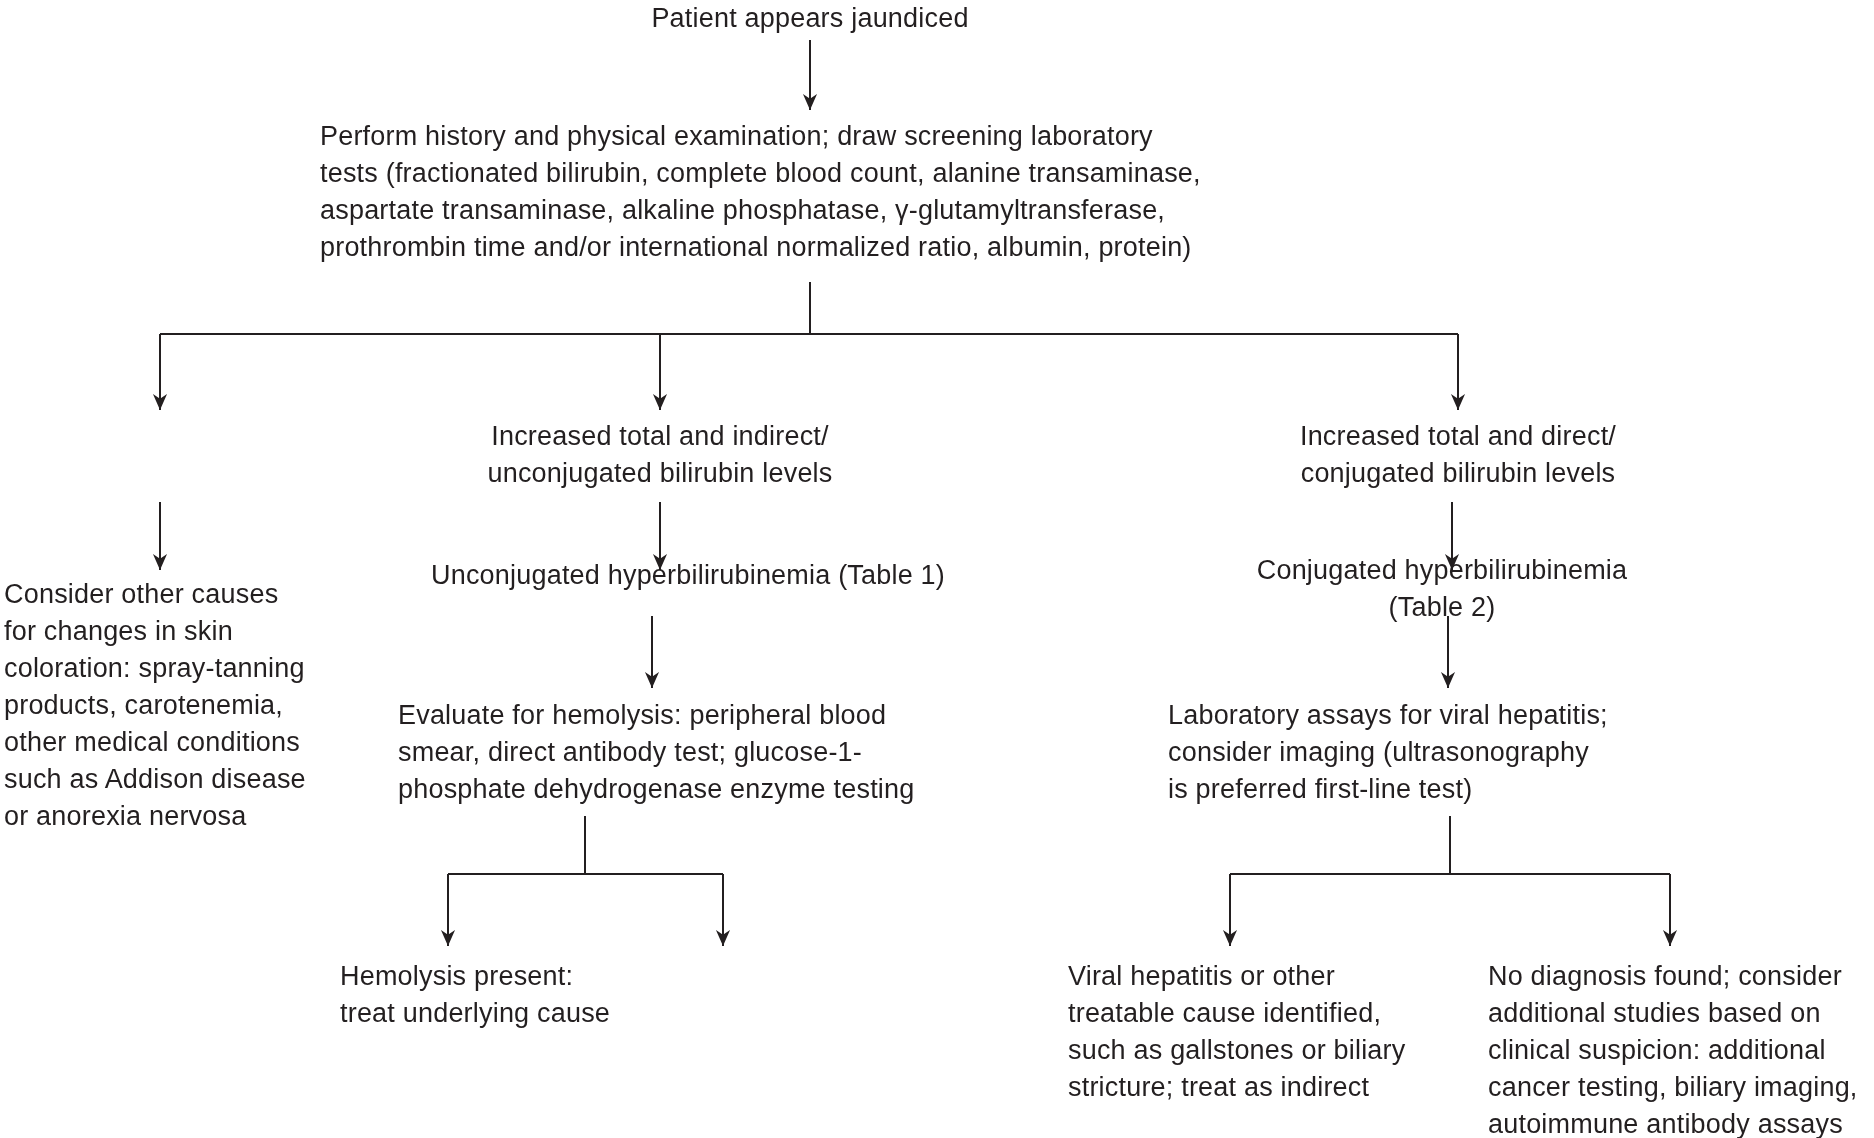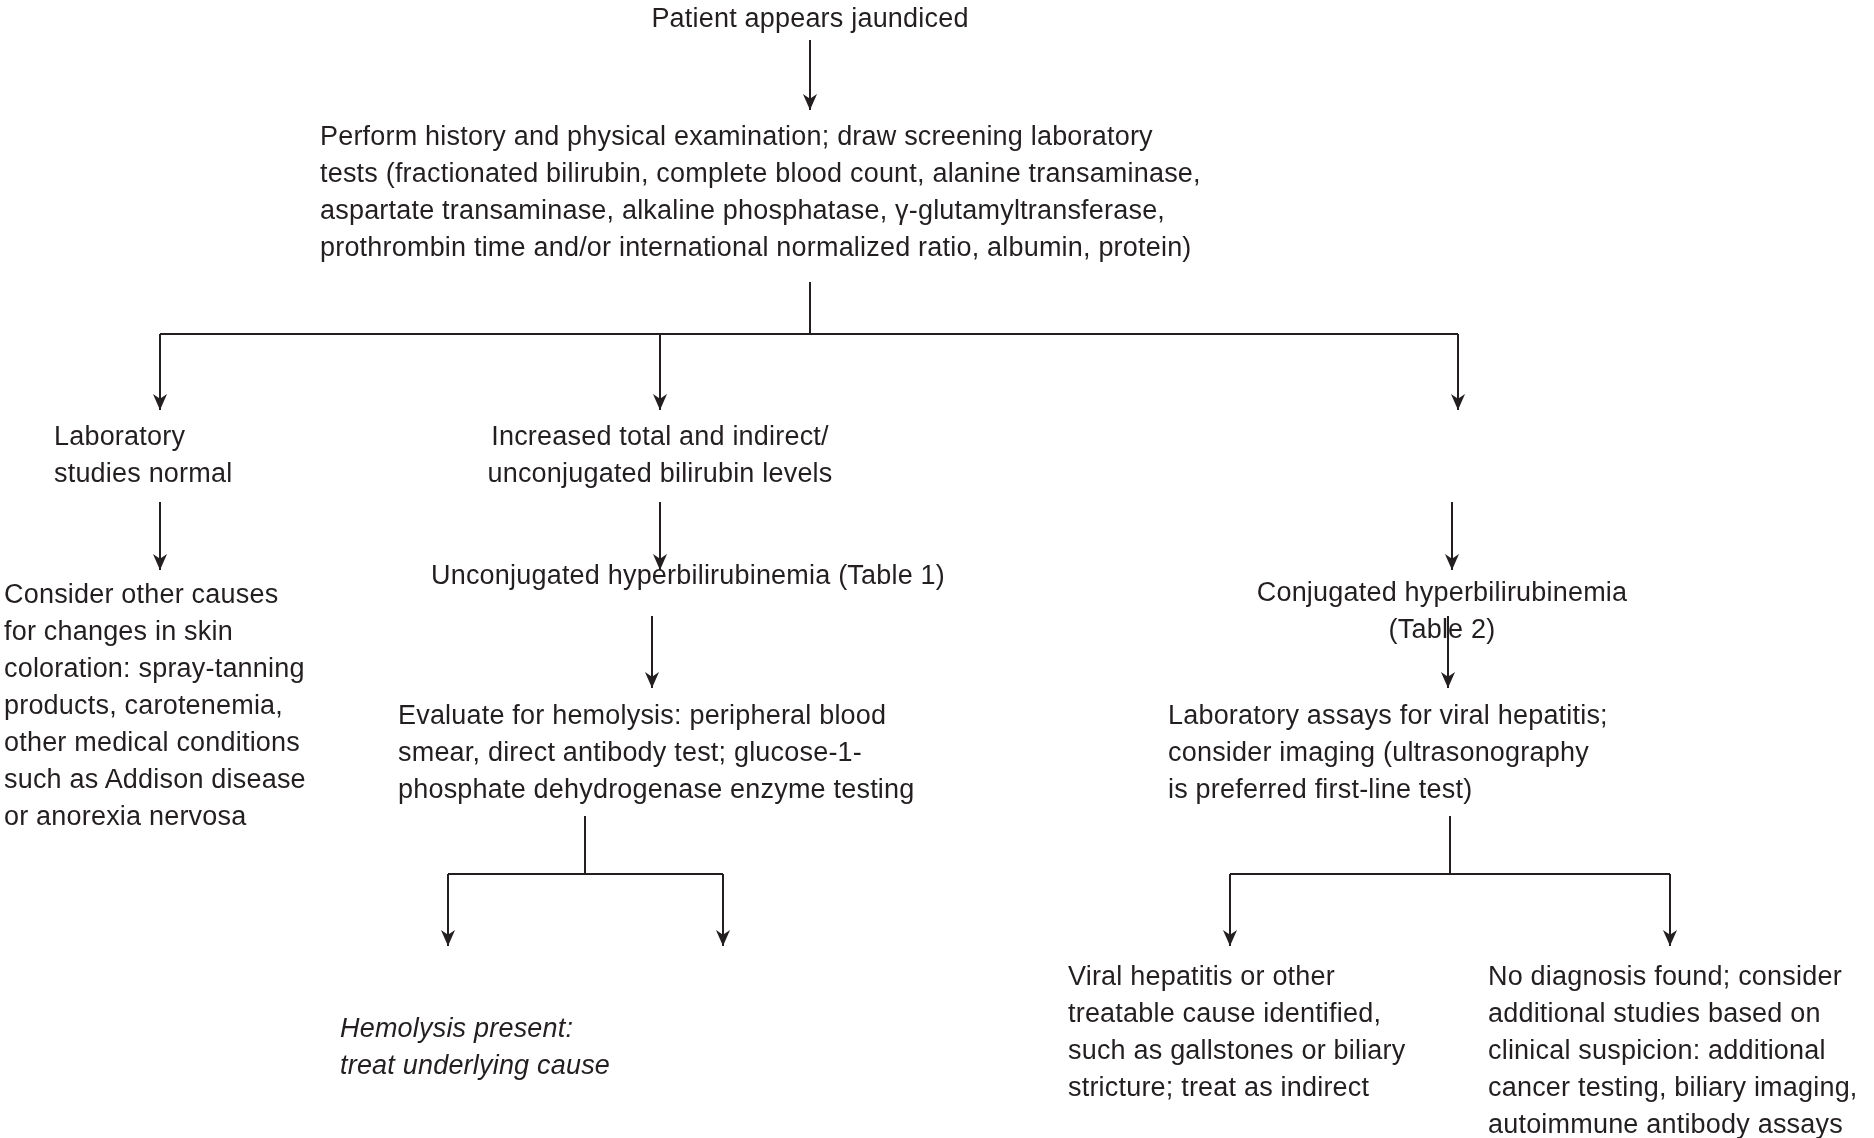--- a/index.html
+++ b/index.html
@@ -37,24 +37,24 @@
     text-align: center;
   }
   
   #n-start        { left: 810px;  top: 0px;   }
   #n-workup       { left: 320px;  top: 118px; }
   #n-labs-normal  { left: 54px;   top: 418px; }
   #n-other-causes { left: 4px;    top: 576px; }
   #n-indirect     { left: 660px;  top: 418px; }
   #n-unconj       { left: 650px;  top: 557px; margin-left: 38px; }
   #n-evaluate     { left: 398px;  top: 697px; }
-  #n-hemo-present { left: 340px;  top: 1010px; font-style: italic; }
+  #n-hemo-present { left: 340px;  top: 958px; }
   #n-hemo-absent  { left: 615px;  top: 958px; }
   #n-direct       { left: 1458px; top: 418px; }
-  #n-conj         { left: 1442px; top: 574px; }
+  #n-conj         { left: 1442px; top: 552px; }
   #n-viral        { left: 1168px; top: 697px; }
   #n-treatable    { left: 1068px; top: 958px; }
   #n-nodx         { left: 1488px; top: 958px; }
 </style>
 </head>
 <body>
 
 <div id="canvas">
 
   <svg id="connectors" width="1874" height="1138" viewBox="0 0 1874 1138">
@@ -91,22 +91,20 @@
     <line x1="1670" y1="874" x2="1670" y2="946" marker-end="url(#ah)"></line>
   </svg>
 
   <div class="node center" id="n-start">Patient appears jaundiced</div>
 
   <div class="node" id="n-workup">Perform history and physical examination; draw screening laboratory
 tests (fractionated bilirubin, complete blood count, alanine transaminase,
 aspartate transaminase, alkaline phosphatase, γ-glutamyltransferase,
 prothrombin time and/or international normalized ratio, albumin, protein)</div>
 
-  <div class="node" id="n-labs-normal">Laboratory
-studies normal</div>
 
   <div class="node" id="n-other-causes">Consider other causes
 for changes in skin
 coloration: spray-tanning
 products, carotenemia,
 other medical conditions
 such as Addison disease
 or anorexia nervosa</div>
 
   <div class="node center" id="n-indirect">Increased total and indirect/
@@ -115,20 +113,22 @@
   <div class="node center" id="n-unconj">Unconjugated hyperbilirubinemia (Table 1)</div>
 
   <div class="node" id="n-evaluate">Evaluate for hemolysis: peripheral blood
 smear, direct antibody test; glucose-1-
 phosphate dehydrogenase enzyme testing</div>
 
   <div class="node" id="n-hemo-present">Hemolysis present:
 treat underlying cause</div>
 
 
+  <div class="node center" id="n-direct">Increased total and direct/
+conjugated bilirubin levels</div>
 
   <div class="node center" id="n-conj">Conjugated hyperbilirubinemia (Table 2)</div>
 
   <div class="node" id="n-viral">Laboratory assays for viral hepatitis;
 consider imaging (ultrasonography
 is preferred first-line test)</div>
 
   <div class="node" id="n-treatable">Viral hepatitis or other
 treatable cause identified,
 such as gallstones or biliary

